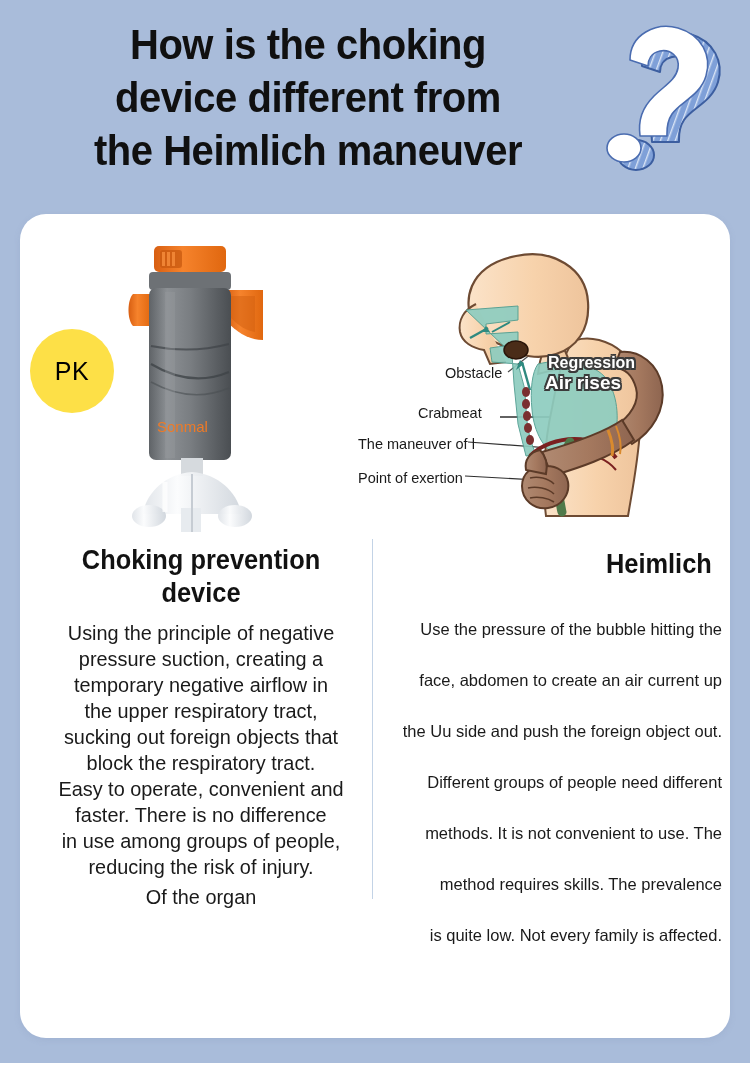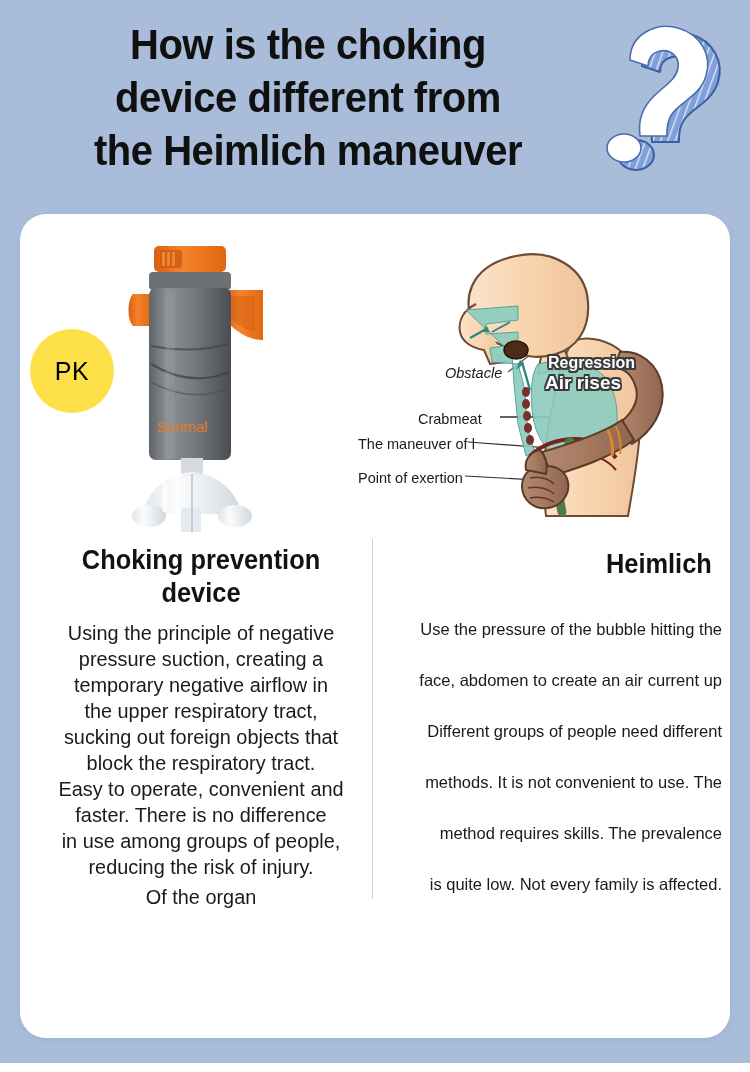--- a/index.html
+++ b/index.html
@@ -69,22 +69,22 @@
   }
 
   
   .lbl{
     position:absolute;
     font-family:"Liberation Sans", sans-serif;
     font-size:14.5px;
     color:#1a1a1a;
     white-space:nowrap;
   }
-  .lbl-obstacle{left:105px;top:121px;font-style:italic;}
-  .lbl-crabmeat{left:78px;top:167px;}
+  .lbl-obstacle{left:105px;top:121px;}
+  .lbl-crabmeat{left:78px;top:161px;}
   .lbl-direction{left:18px;top:192px;}
   .lbl-point{left:18px;top:226px;}
 
   
   .divider{
     position:absolute;left:352px;top:325px;width:1px;height:360px;
     background:#c3d3e6;
   }
 
   .colL{position:absolute;left:16px;top:330px;width:330px;text-align:center;}
@@ -351,20 +351,21 @@
         <div>reducing the risk of injury.</div>
         <div class="last">Of the organ</div>
       </div>
     </div>
 
     <div class="colR">
       <div class="h2 h2R">Heimlich</div>
       <div class="bodyR" style="margin-top:32px">
         <div>Use the pressure of the bubble hitting the</div>
         <div>face, abdomen to create an air current up</div>
+        <div>the Uu side and push the foreign object out.</div>
         <div>Different groups of people need different</div>
         <div>methods. It is not convenient to use. The</div>
         <div>method requires skills. The prevalence</div>
         <div>is quite low. Not every family is affected.</div>
       </div>
     </div>
 
   </div>
 
   <div class="bottom-strip"></div>

